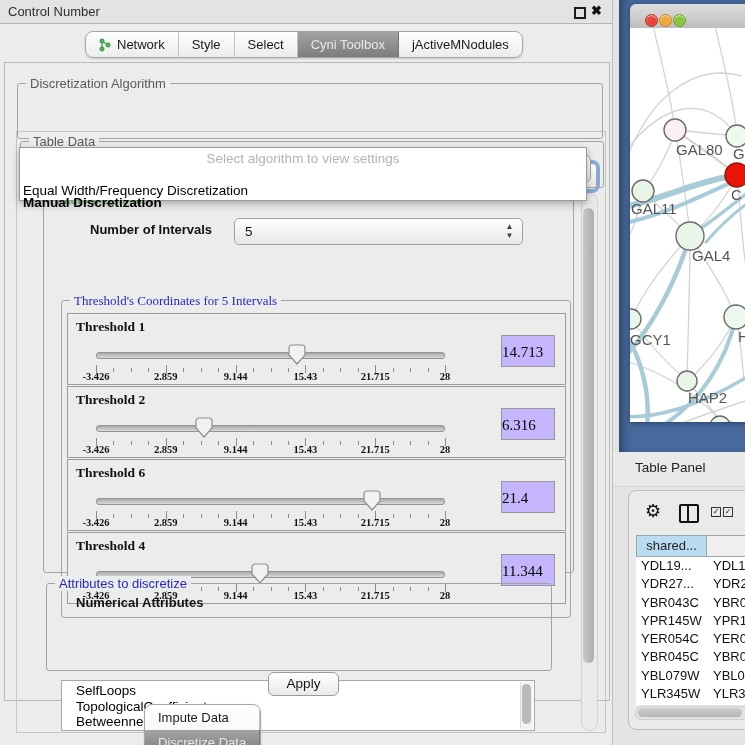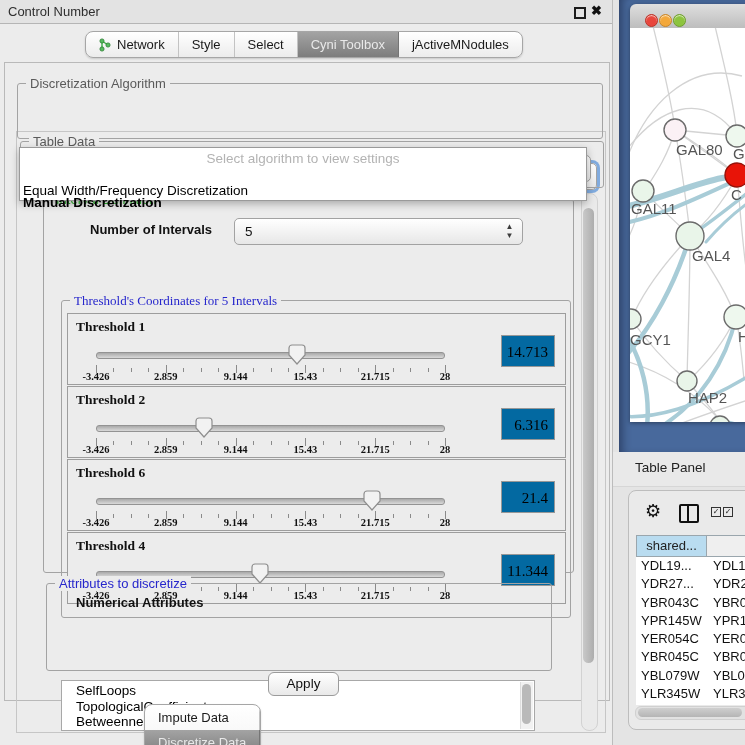--- a/index.html
+++ b/index.html
@@ -56,22 +56,22 @@
   .tbox .tlabel{position:absolute;left:8px;top:5px;font-weight:bold;font-size:13.5px;color:#111;}
   .slider{position:absolute;left:28px;right:120px;top:30px;height:20px;}
   .strack{position:absolute;left:0;right:0;top:8px;height:5px;border-radius:3px;
           background:linear-gradient(#a9a9a9,#d9d9d9);border:1px solid #939393;}
   .thumb{position:absolute;top:0;width:18px;height:21px;margin-left:-9px;}
   .ticks{position:absolute;left:28px;right:120px;top:51px;height:9px;}
   .ticks i{position:absolute;top:3px;width:1px;height:4px;background:#8a8a8a;}
   .ticks i.major{top:0;height:8px;}
   .scale{position:absolute;left:28px;right:120px;top:57px;height:13px;}
   .scale b{position:absolute;transform:translateX(-50%);font-size:10.5px;color:#111;white-space:nowrap;}
-  .valuebox{position:absolute;right:10px;top:21px;width:54px;height:32px;background:#0369a1;border:1px solid #979797;
-            font-size:15px;color:#000;text-align:right;line-height:32px;padding-right:6px;box-sizing:border-box;}
+  .valuebox{position:absolute;right:10px;top:21px;width:54px;height:32px;background:#c4b5fd;border:1px solid #979797;
+            font-size:15px;color:#000;text-align:left;line-height:32px;padding-right:6px;box-sizing:border-box;}
 
   
   .listbox{position:absolute;left:56px;top:617px;width:472px;height:49px;background:#fff;border:1px solid #a8a8a8;overflow:hidden;}
   .list-inner{position:absolute;left:0;top:2px;right:14px;}
   .list-item{font-size:13.5px;color:#000;padding-left:14px;line-height:15.5px;white-space:nowrap;}
   .lscroll{position:absolute;right:1px;top:1px;width:12px;bottom:1px;background:#f2f2f2;border-left:1px solid #ddd;}
   .lthumb{position:absolute;left:1px;top:2px;width:9px;height:40px;background:#b9b9b9;border-radius:5px;}
 
   .btn{position:absolute;background:linear-gradient(#ffffff,#e9e9e9);border:1px solid #9b9b9b;border-radius:6px;
        font-size:13.5px;color:#111;text-align:center;}

